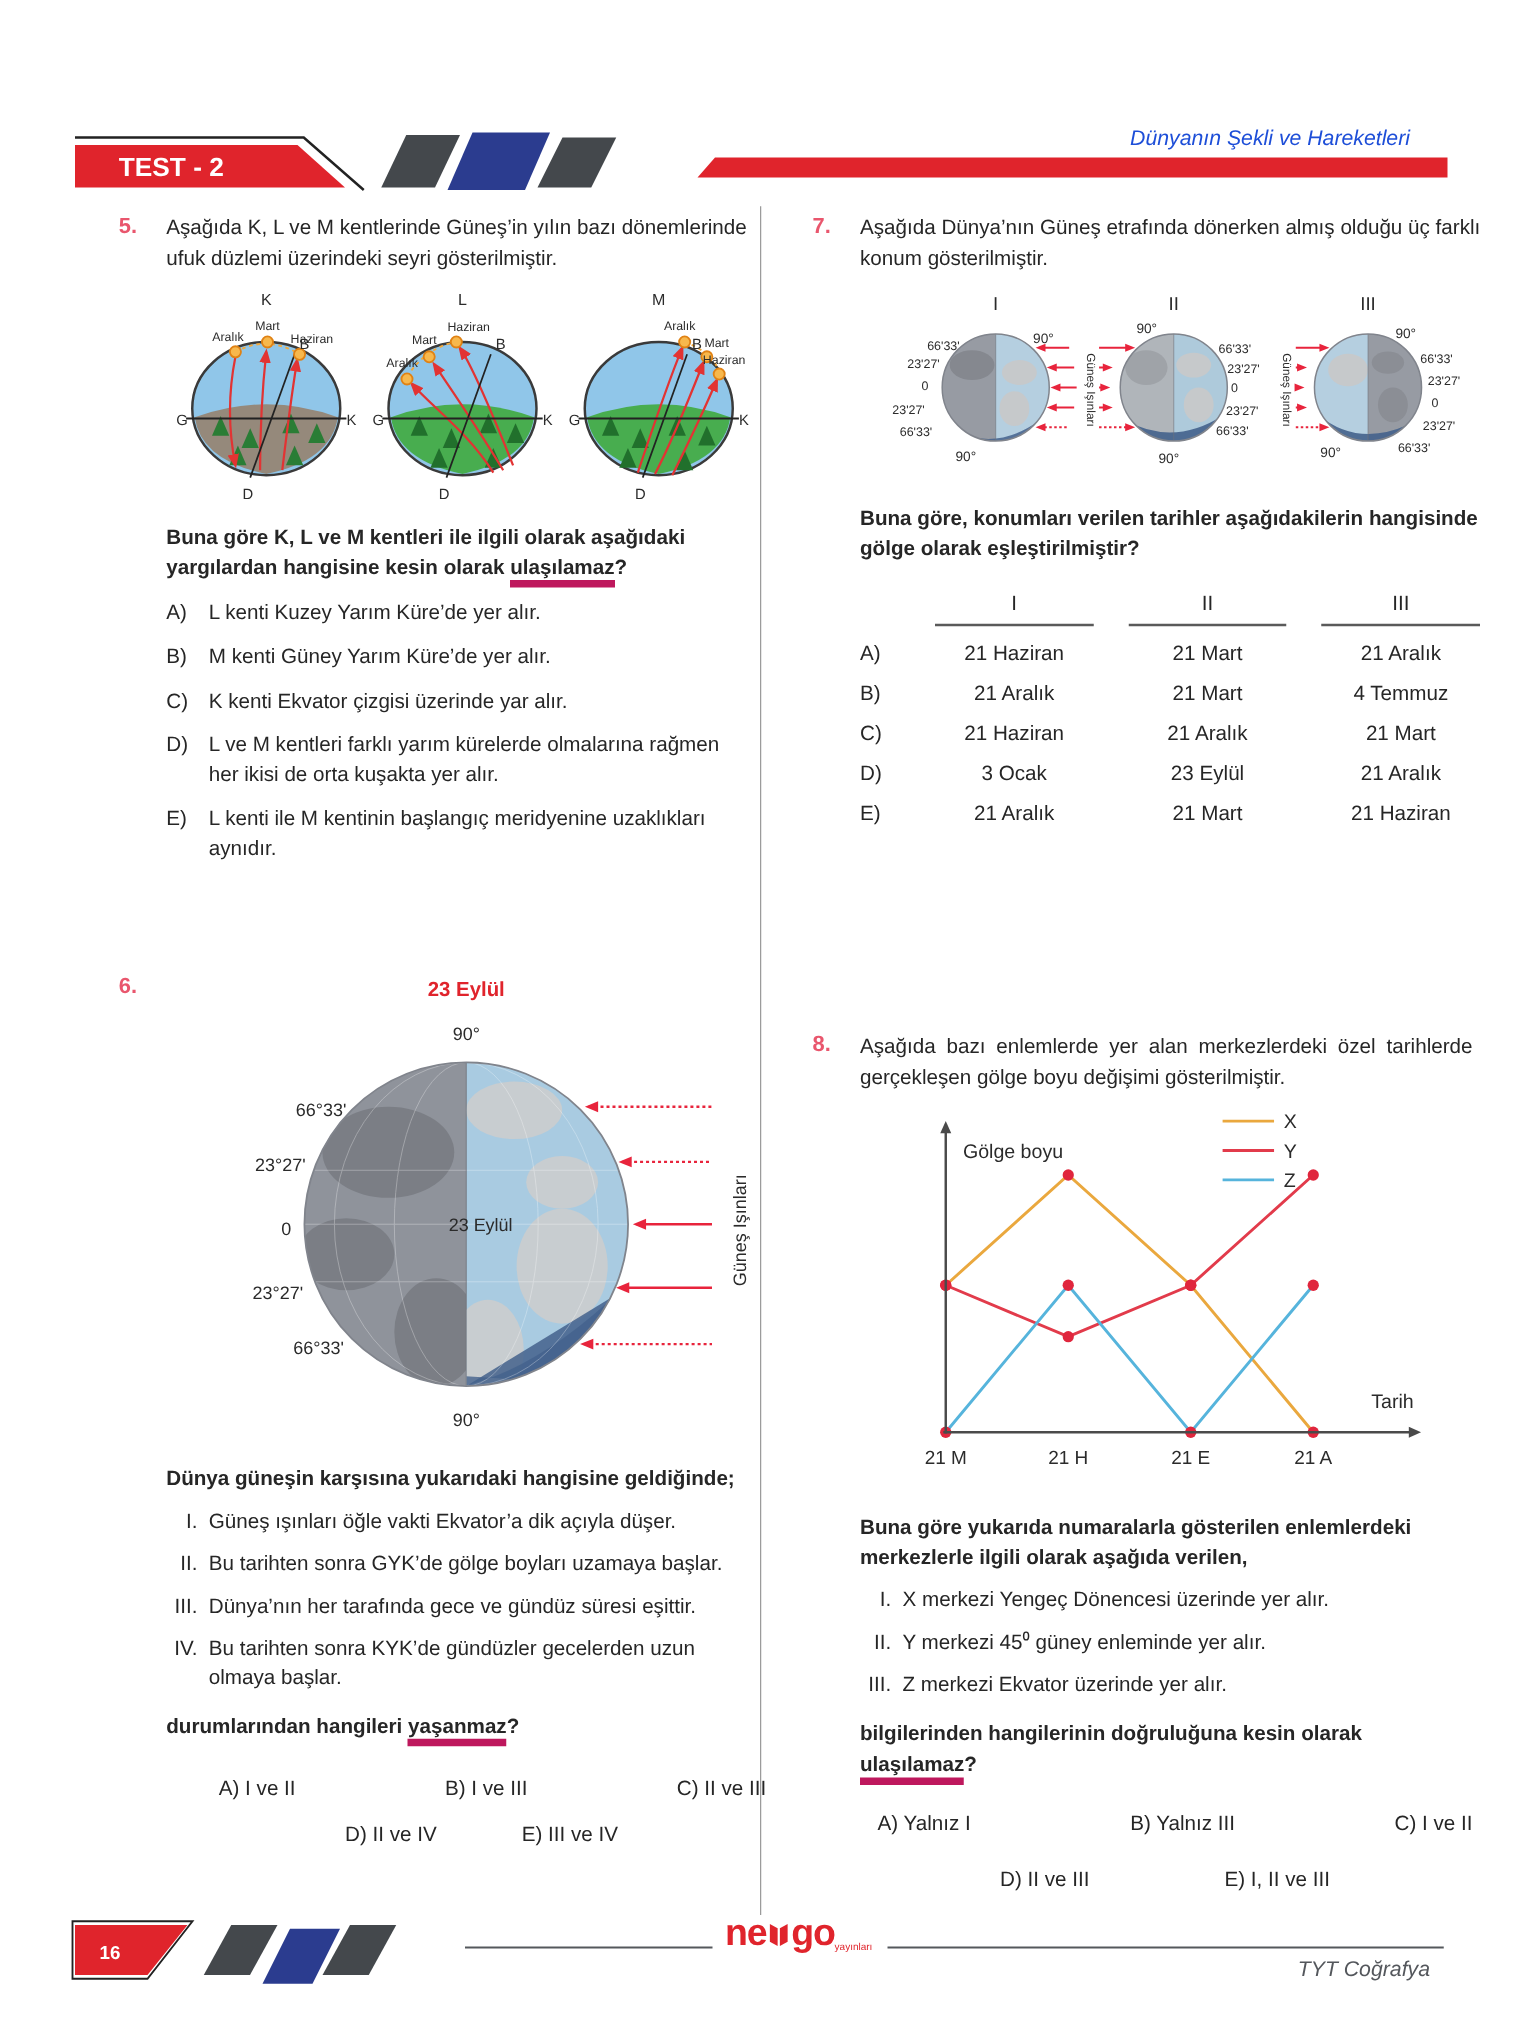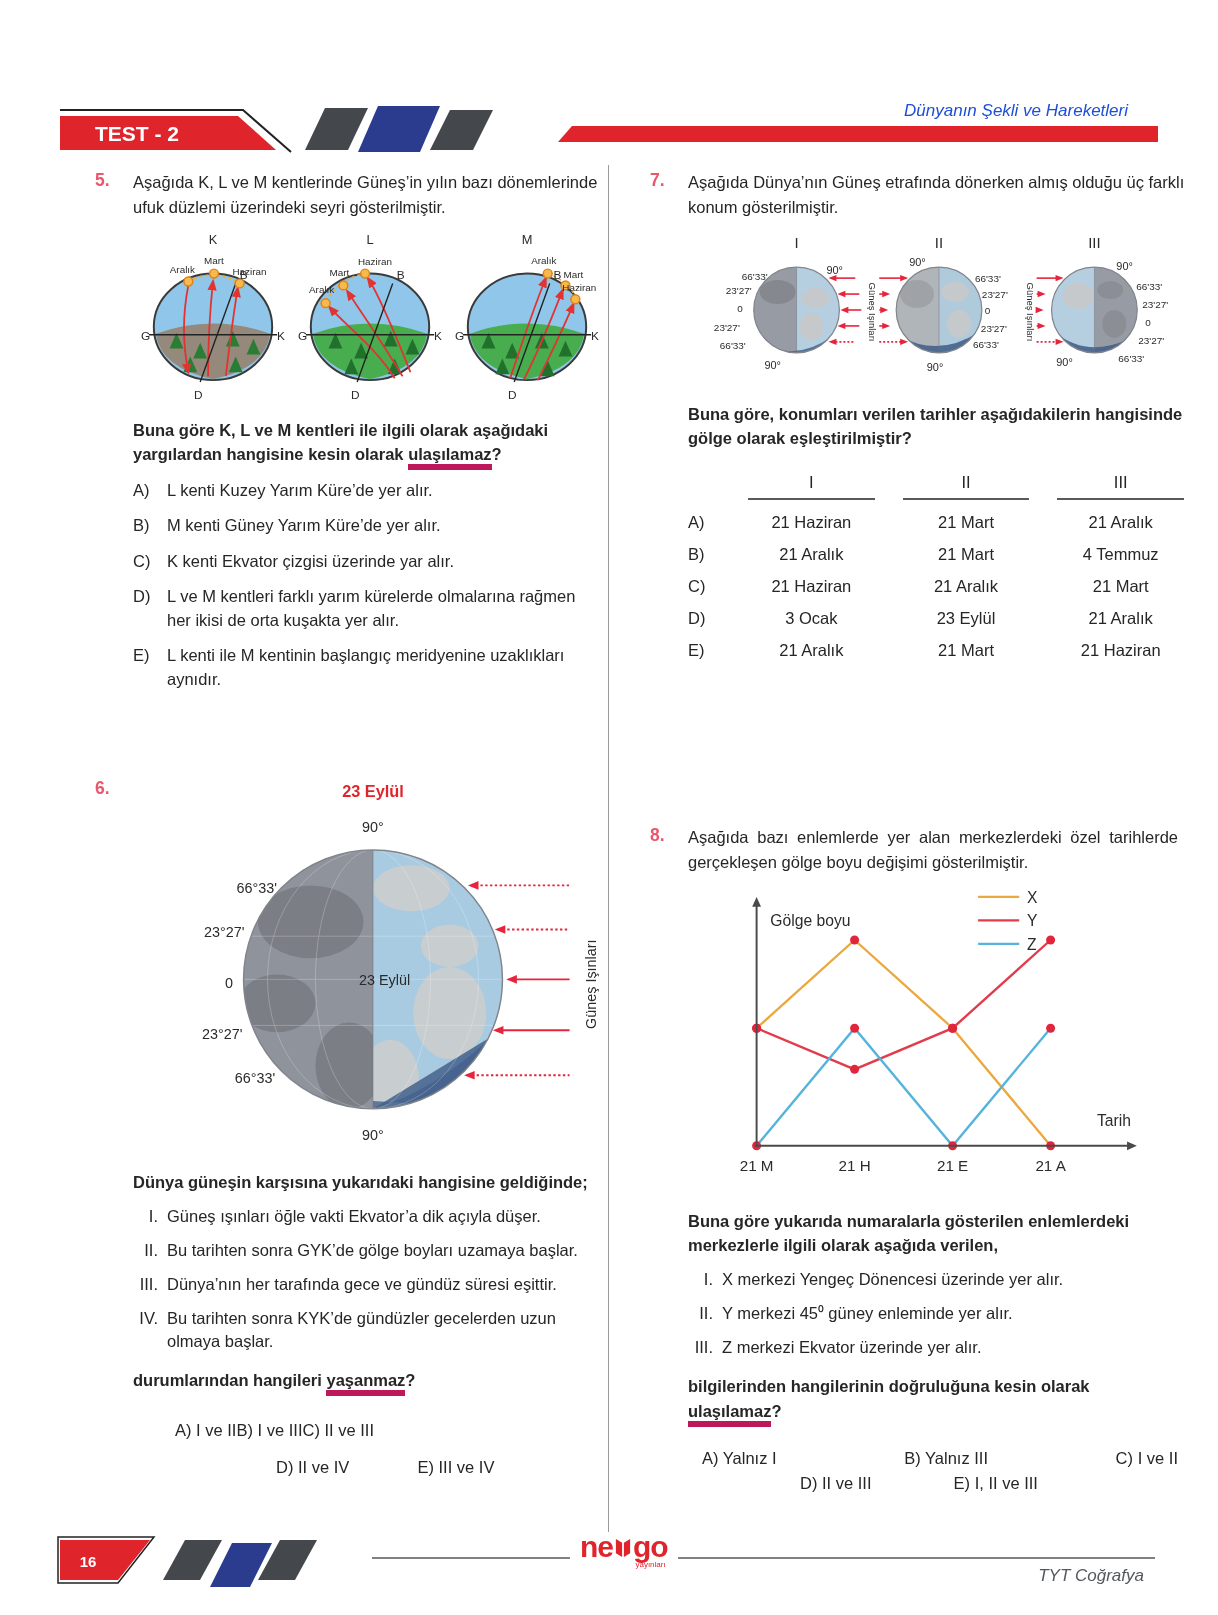--- a/index.html
+++ b/index.html
@@ -18,37 +18,37 @@
   .qcontent{flex:1}
   .stem{font-weight:bold;font-size:16.5px;line-height:1.5;margin-top:14px}
   .ul{border-bottom:6px solid #be185d;padding-bottom:1px}
   .opt{display:flex;font-size:16.5px;line-height:1.42;margin-top:12px}
   .optletter{flex:0 0 34px}
   .items{margin-top:10px}
   .item{display:flex;font-size:16.5px;line-height:1.45;margin-top:10px}
   .item .rn{flex:0 0 34px;text-align:right;padding-right:9px}
   .optrow{display:flex;font-size:16.5px;margin-top:24px}
   .optrow span{white-space:nowrap}
-  .optrow1-q6{padding-left:42px;margin-top:28px}
+  .optrow1-q6{padding-left:42px;justify-content:space-between;margin-top:28px}
   .optrow2-q6{padding-left:143px;gap:68px;margin-top:18px}
   .optrow1-q8{padding-left:14px;justify-content:space-between;margin-top:26px}
-  .optrow2-q8{padding-left:112px;gap:82px;margin-top:6px}
+  .optrow2-q8{padding-left:112px;gap:108px;margin-top:26px}
   
   .t7{margin-top:22px;font-size:16.5px}
   .t7row{display:flex;margin-top:13px;align-items:baseline}
   .t7 .lc{flex:0 0 46px}
   .t7 .cc{flex:1;text-align:center}
   .t7 .hc{flex:1;text-align:center}
   .t7 .hline{display:block;border-bottom:2px solid #5a5a5a;padding-bottom:6px;margin:0 14px}
   
   .domes{display:flex;gap:9px;margin-top:8px;margin-left:6px}
   svg text{font-family:"Liberation Sans",sans-serif}
   
   #footer-svg{left:0;top:1525px}
-  #brand{left:570px;top:1532px;display:flex;flex-direction:column;align-items:flex-end;background:#fff;padding:0 10px}
+  #brand{left:570px;top:1532px;display:flex;flex-direction:row;align-items:flex-end;background:#fff;padding:0 10px}
   #brand .word{display:flex;align-items:center;font-weight:800;font-size:30px;color:#e0242c;letter-spacing:-1px;line-height:1}
   #brand .book{margin:2px 2px 0 2px}
   #brand .sub{font-size:8px;color:#e0242c;align-self:flex-end;margin-top:-2px;margin-right:2px}
   #footer-right{right:74px;top:1566px;font-style:italic;font-size:17px;color:#54575c}
 </style>
 </head>
 <body>
 
 <svg id="header-svg" class="abs" width="1218" height="160">
   <polyline points="60,110 243,110 291,152" fill="none" stroke="#222" stroke-width="2"></polyline>

